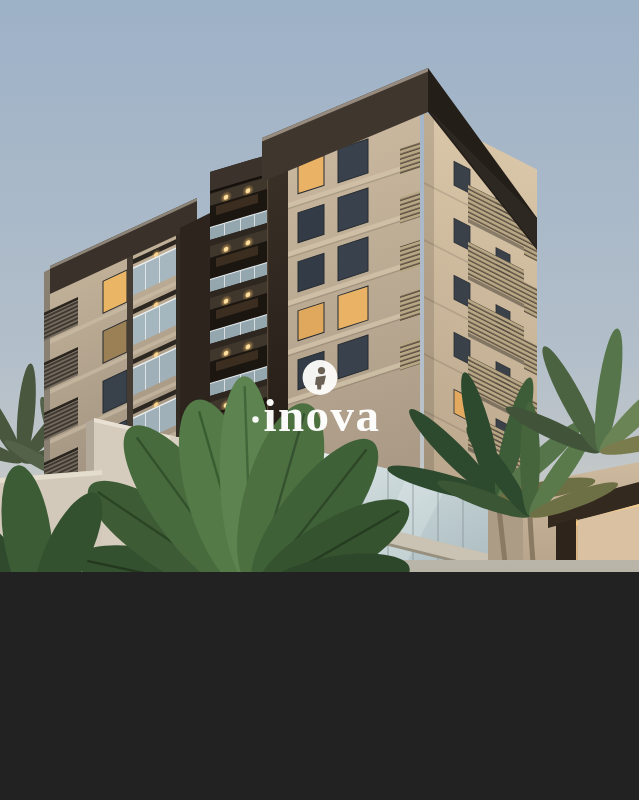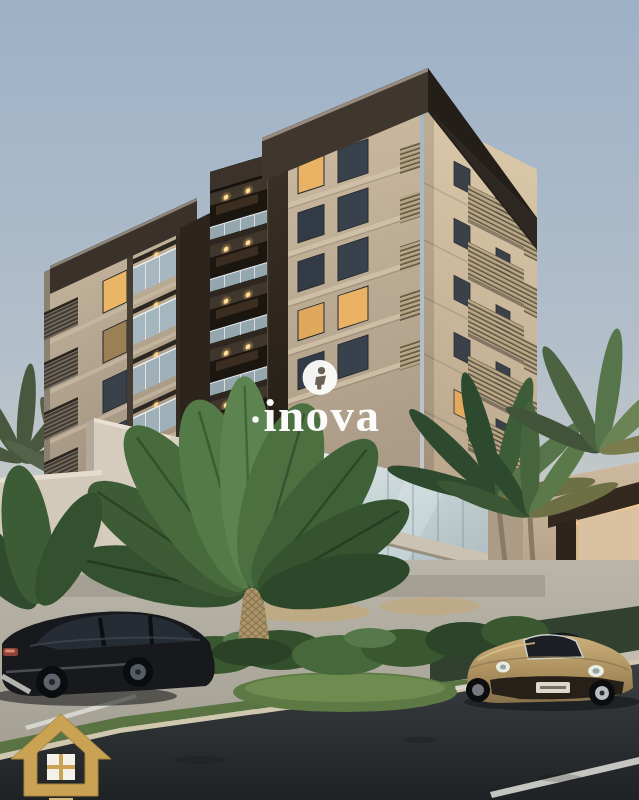--- a/index.html
+++ b/index.html
@@ -1,16 +1,16 @@
 <!DOCTYPE html>
 <html><head>
 <meta charset="utf-8">
 <style>
   html,body{margin:0;padding:0;background:#222;}
-  #stage{position:relative;width:639px;height:800px;overflow:hidden;
+  #stage{position:relative;width:639px;height:572px;overflow:hidden;
          font-family:"Liberation Sans",sans-serif;}
   svg{display:block}
   .brand-text{font-family:"Liberation Serif",serif;font-weight:bold;
               letter-spacing:1.5px;}
 </style>
 </head>
 <body>
 
 <div id="stage">
 <svg width="639" height="800" viewBox="0 0 639 800">

